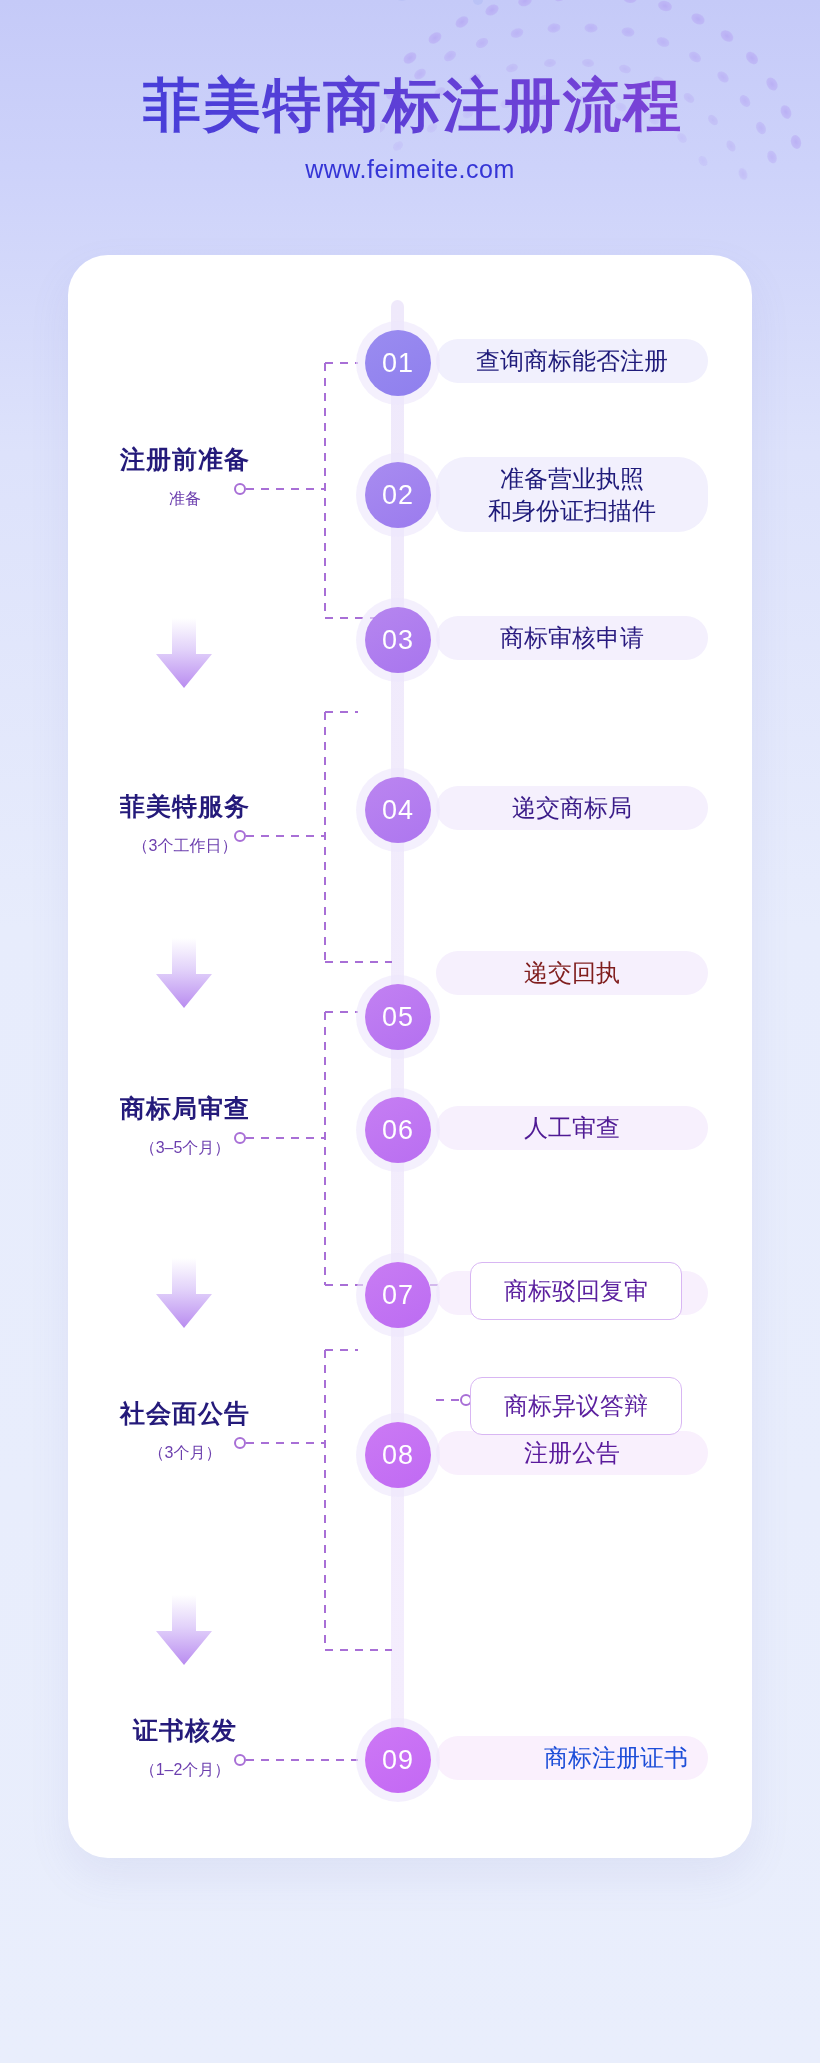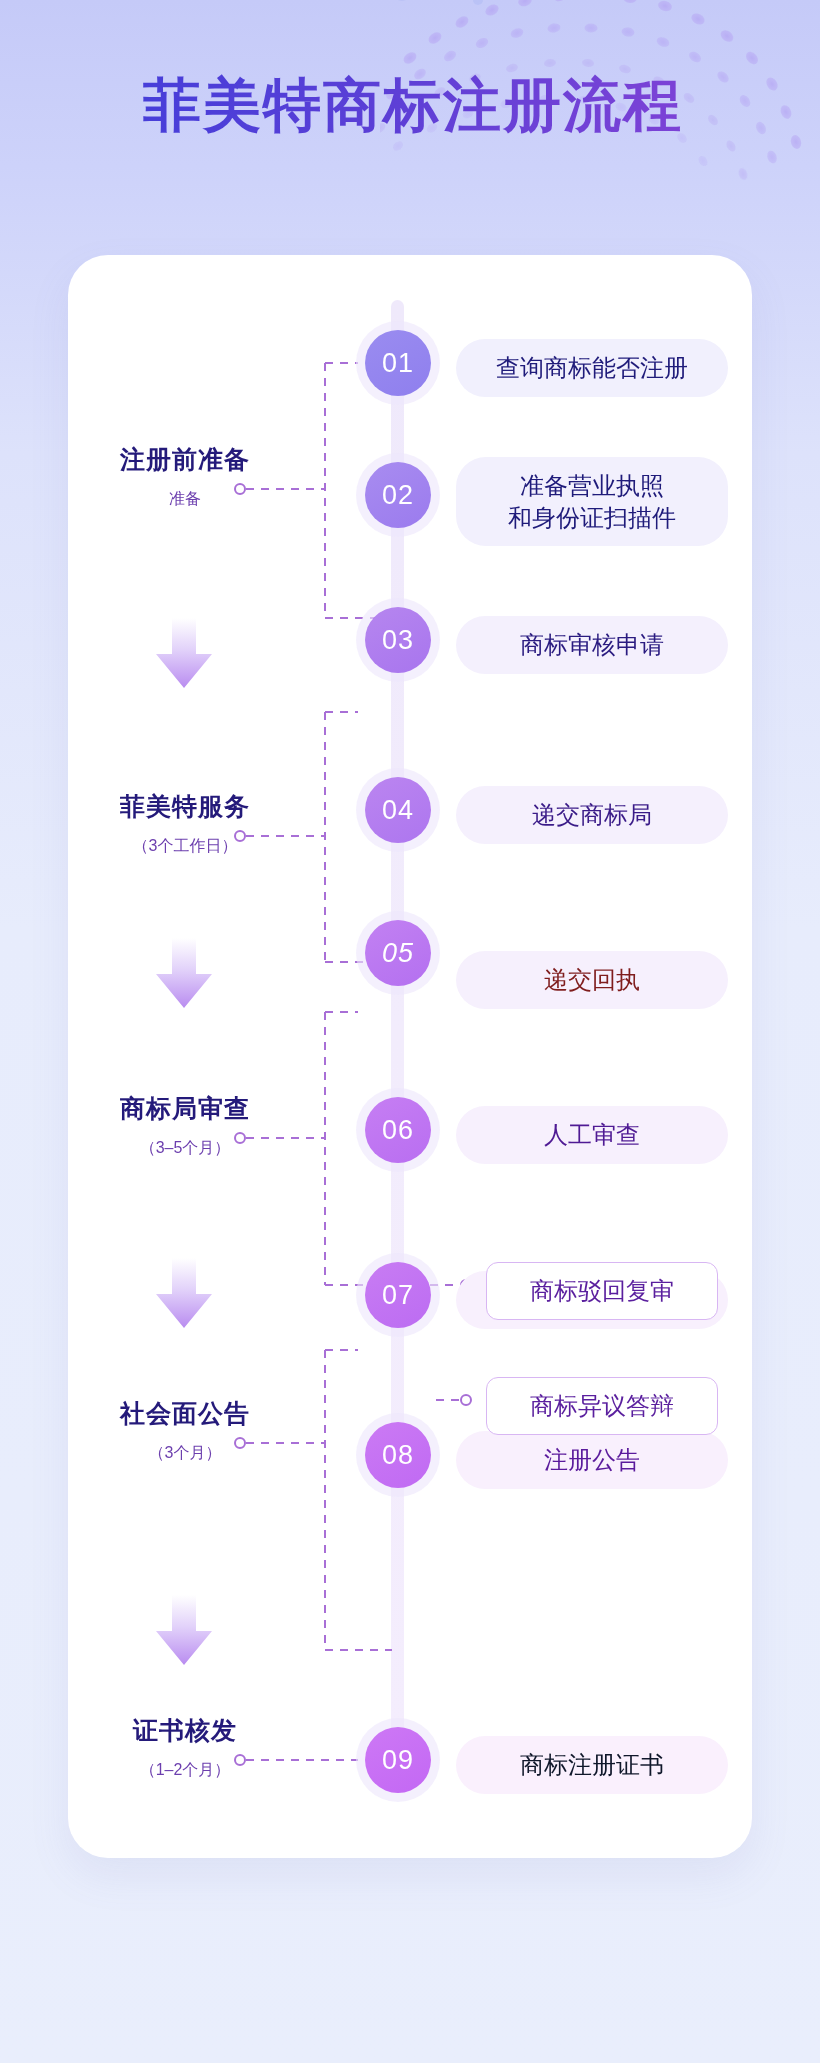--- a/index.html
+++ b/index.html
@@ -38,26 +38,26 @@
            background:linear-gradient(180deg,#efe9fb 0%,#f2ecfc 50%,#f4edfd 100%);
            border-radius:7px; }
 
   
   .badge { position:absolute; width:66px; height:66px; border-radius:50%;
            display:flex; align-items:center; justify-content:center;
            color:#fff; font-size:27px; font-weight:500; letter-spacing:1px;
            box-shadow:0 0 0 9px rgba(238,230,252,.62); z-index:4; }
 
   
-  .pill { position:absolute; left:456px; min-width:272px; border-radius:30px;
+  .pill { position:absolute; left:436px; min-width:272px; border-radius:30px;
           display:flex; align-items:center; justify-content:center; text-align:center;
-          font-size:24px; line-height:1.32; padding:13px 20px; z-index:3; }
-
-  
-  .obox { position:absolute; left:486px; width:232px; border-radius:12px;
+          font-size:24px; line-height:1.32; padding:6px 20px; z-index:3; }
+
+  
+  .obox { position:absolute; left:470px; width:212px; border-radius:12px;
           background:#fff; border:1.6px solid #d8b6f3;
           display:flex; align-items:center; justify-content:center;
           font-size:24px; color:#5a1f9e; padding:12px 14px; z-index:3; }
 
   
   .grp { position:absolute; left:60px; width:250px; text-align:center; z-index:3; }
   .grp-title { font-size:25px; font-weight:bold; color:#241a7a; letter-spacing:1px; }
   .grp-sub { margin-top:13px; font-size:16px; color:#6c3fae; }
 
   
@@ -140,20 +140,21 @@
       <circle cx="22" cy="22" r="9"></circle>
       <circle cx="62" cy="12" r="6"></circle>
       <circle cx="98" cy="30" r="5"></circle>
       <circle cx="140" cy="10" r="4"></circle>
     </g>
   </g>
 </svg>
 
 <div class="header">
   <div class="title">菲美特商标注册流程</div>
+  <div class="subtitle">www.feimeite.com</div>
 </div>
 
 <div class="card"></div>
 <div class="spine"></div>
 
 <svg class="wires">
   <defs>
     <linearGradient id="arrg" x1="0" y1="0" x2="0" y2="1">
       <stop offset="0%" stop-color="#ffffff"></stop>
       <stop offset="45%" stop-color="#e2d2fa"></stop>
@@ -233,21 +234,21 @@
   </div>
 <div class="badge" style="top: 462px; background: linear-gradient(150deg, rgb(168, 140, 240) 0%, rgb(155, 123, 238) 100%); left: 365px;">
     <span>02</span>
   </div>
 <div class="badge" style="top: 607px; background: linear-gradient(150deg, rgb(182, 134, 239) 0%, rgb(168, 117, 238) 100%); left: 365px;">
     <span>03</span>
   </div>
 <div class="badge" style="top: 777px; background: linear-gradient(150deg, rgb(187, 133, 240) 0%, rgb(173, 118, 239) 100%); left: 365px;">
     <span>04</span>
   </div>
-<div class="badge" style="top: 920px; background: linear-gradient(150deg, rgb(194, 129, 242) 0%, rgb(180, 112, 240) 100%); left: 365px; font-style: italic;">
+<div class="badge" style="top: 984px; background: linear-gradient(150deg, rgb(194, 129, 242) 0%, rgb(180, 112, 240) 100%); left: 365px;">
     <span>05</span>
   </div>
 <div class="badge" style="top: 1097px; background: linear-gradient(150deg, rgb(198, 126, 243) 0%, rgb(185, 110, 241) 100%); left: 365px;">
     <span>06</span>
   </div>
 <div class="badge" style="top: 1262px; background: linear-gradient(150deg, rgb(200, 124, 243) 0%, rgb(188, 108, 242) 100%); left: 365px;">
     <span>07</span>
   </div>
 <div class="badge" style="top: 1422px; background: linear-gradient(150deg, rgb(203, 122, 244) 0%, rgb(192, 106, 243) 100%); left: 365px;">
     <span>08</span>
@@ -273,21 +274,21 @@
   </div>
 <div class="pill" style="top: 1106px; background: rgb(247, 240, 253); color: rgb(79, 26, 148);">
     <span>人工审查</span>
   </div>
 <div class="pill" style="top: 1271px; background: rgb(248, 240, 253); color: rgb(86, 26, 152);">
     <span>初审公告</span>
   </div>
 <div class="pill" style="top: 1431px; background: rgb(249, 240, 253); color: rgb(90, 26, 156);">
     <span>注册公告</span>
   </div>
-<div class="pill" style="top: 1736px; background: rgb(250, 240, 253); color: #0f172a;">
+<div class="pill" style="top: 1736px; background: rgb(250, 240, 253); color: #1d4ed8; justify-content: flex-end;">
     <span>商标注册证书</span>
   </div>
 
 <div class="obox" style="top:1262px">
   <span>商标驳回复审</span>
 </div>
 <div class="obox" style="top:1377px">
   <span>商标异议答辩</span>
 </div>
 

